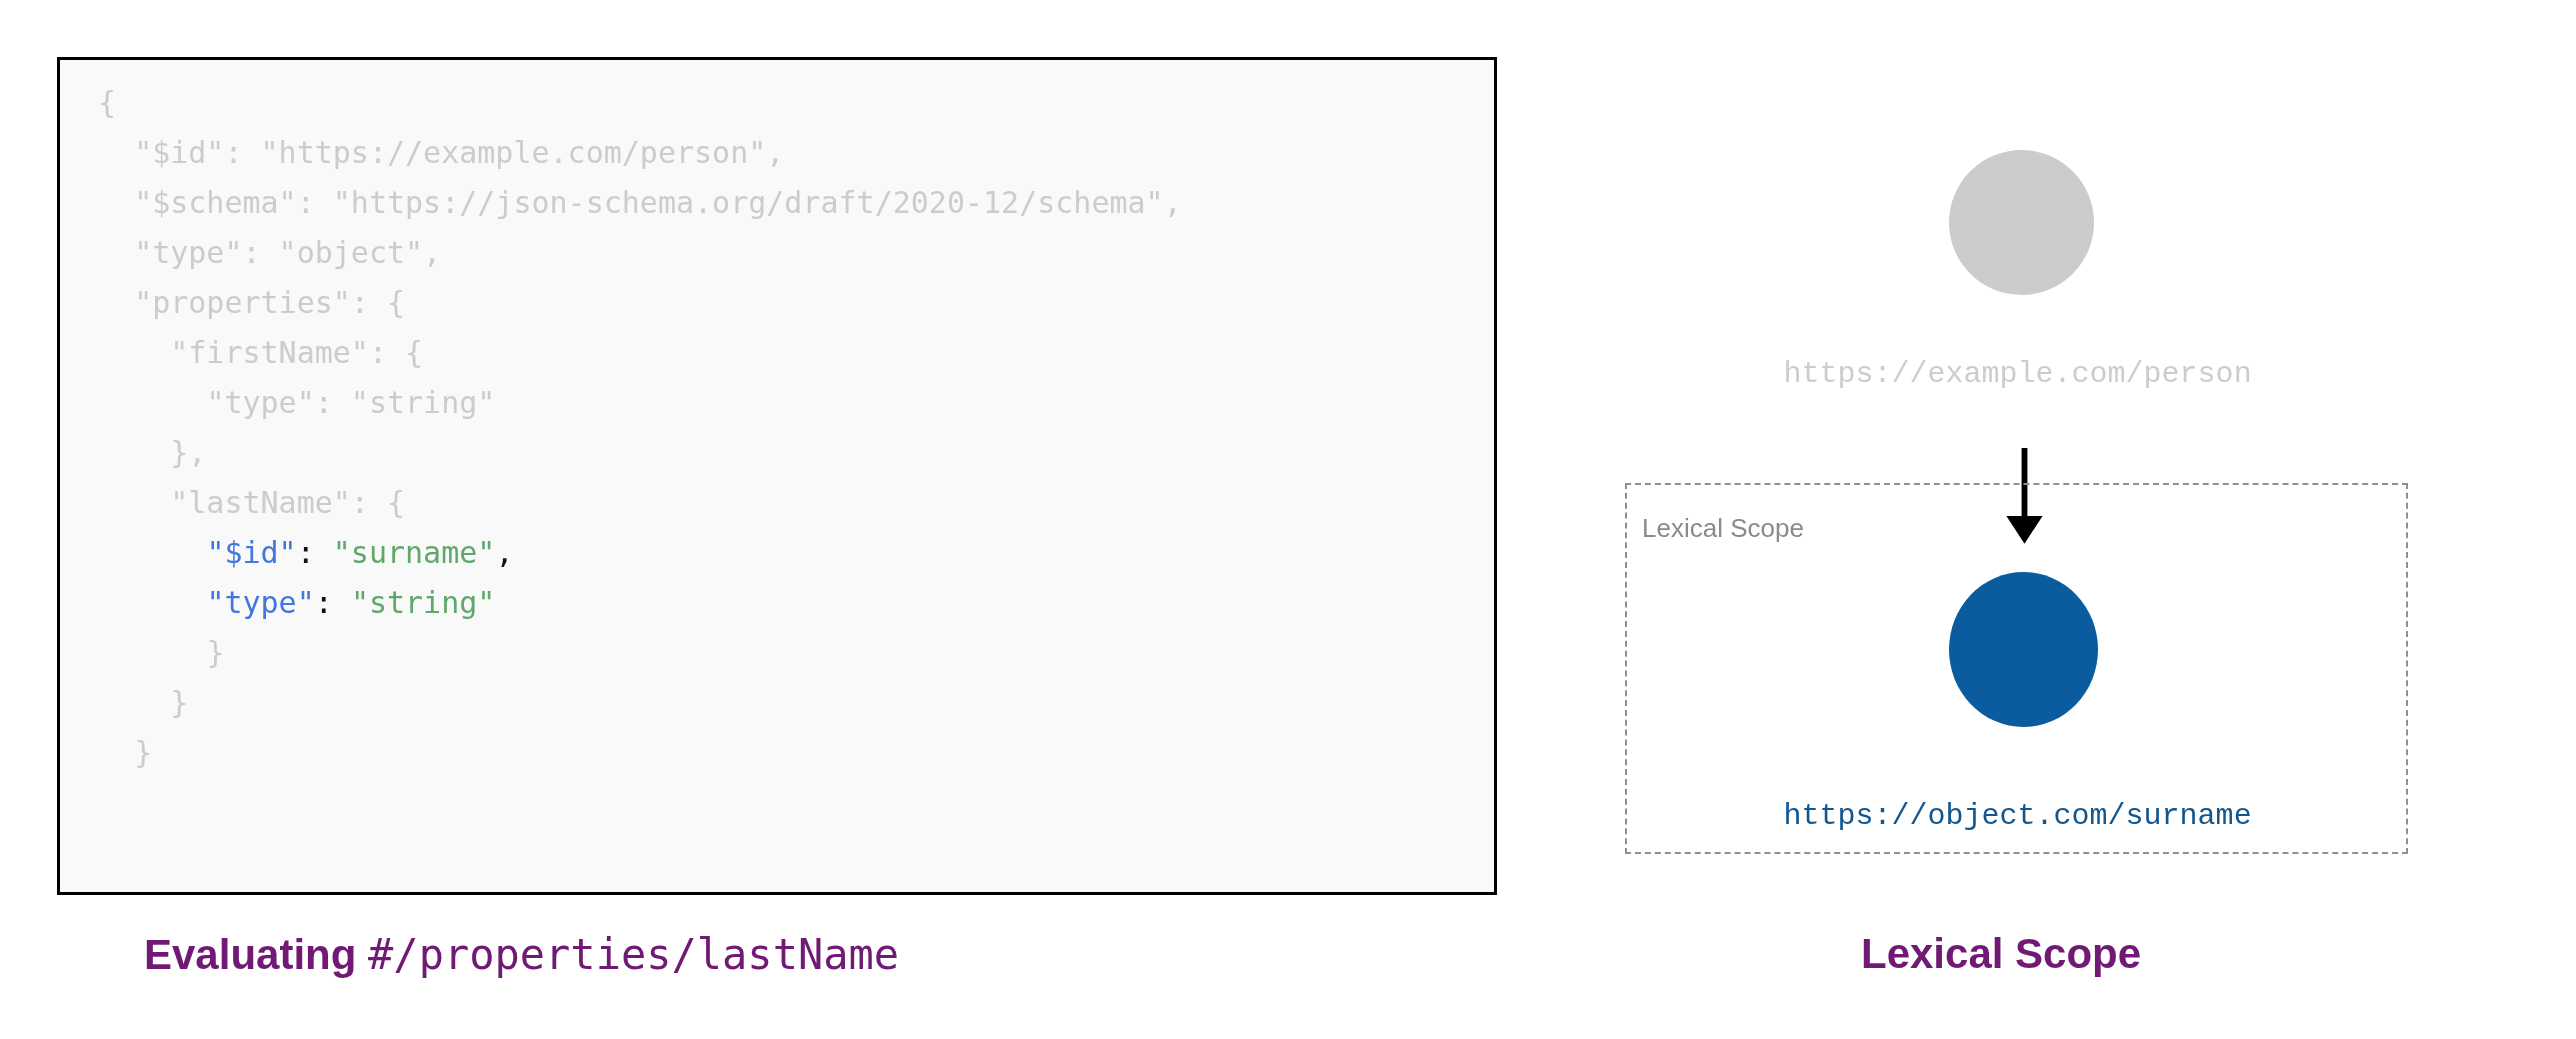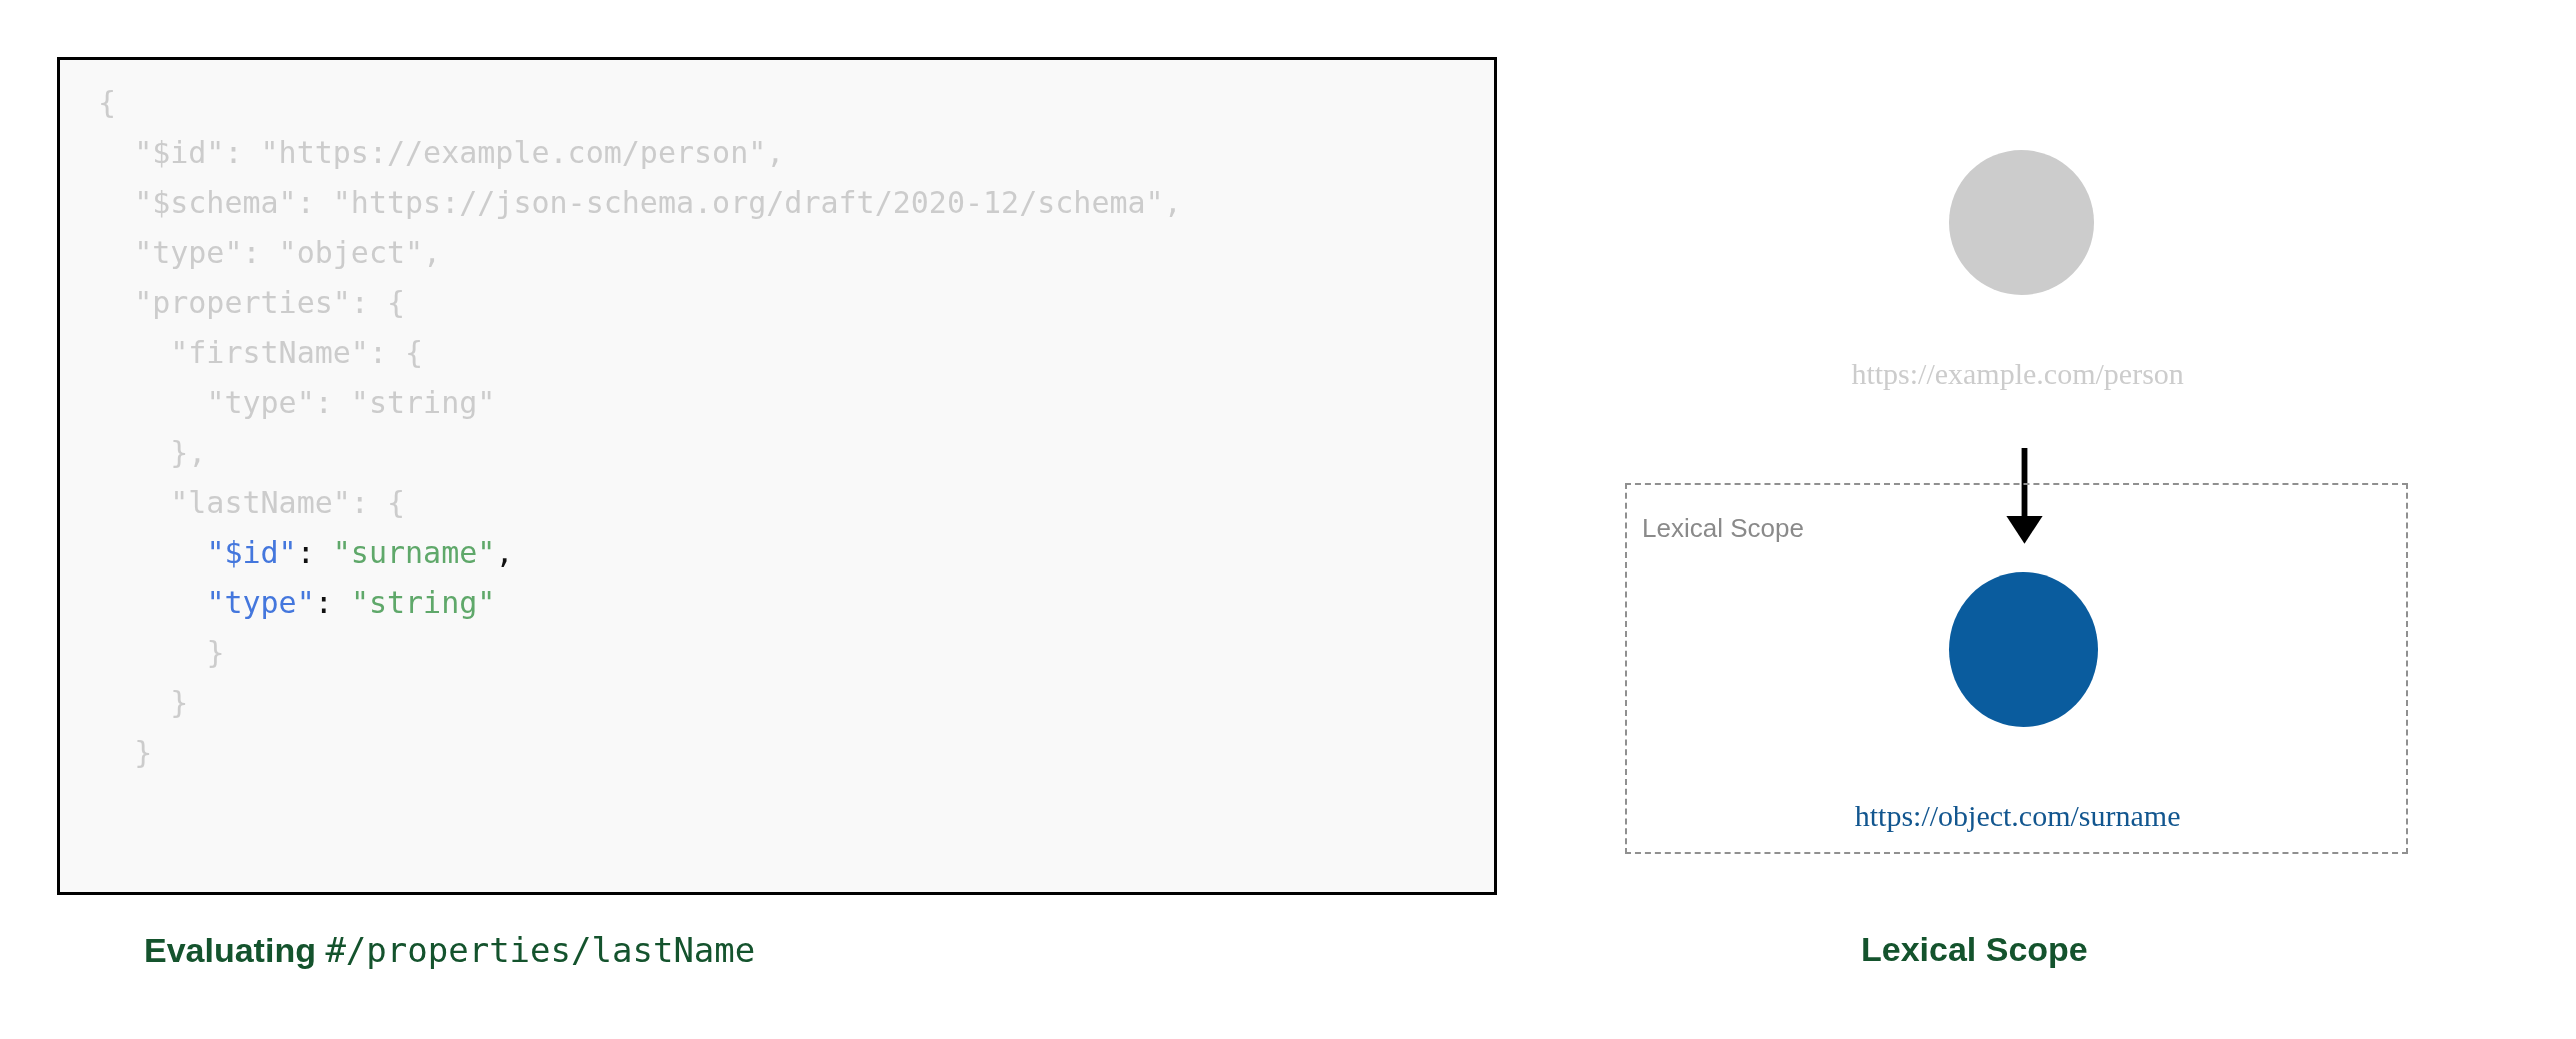--- a/index.html
+++ b/index.html
@@ -43,22 +43,22 @@
   
   .dim { color: #cccccc; }
   
   .k-key  { color: #4477dd; }
   .k-str  { color: #5fa86a; }
   .k-pun  { color: #111111; }
 
   
   .caption {
     position: absolute;
-    font-size: 34px;
-    color: #14532d;
+    font-size: 42px;
+    color: #701a75;
     white-space: nowrap;
   }
   .caption .cap-bold {
     font-family: "Liberation Sans", sans-serif;
     font-weight: bold;
   }
   .caption .cap-mono {
     font-family: "DejaVu Sans Mono", "Liberation Mono", monospace;
     font-weight: normal;
   }
@@ -94,21 +94,21 @@
   #circle-surname {
     left: 390px;            
     top: 533px;             
     width: 149px;
     height: 155px;
     background: #0a5c9e;
   }
 
   .node-label {
     position: absolute;
-    font-family: Liberation Serif, serif;
+    font-family: Liberation Mono, monospace;
     font-size: 30px;
     white-space: nowrap;
     text-align: center;
   }
   #label-person {
     left: 0px;
     top: 318px;             
     width: 925px;
     color: #cccccc;
   }

